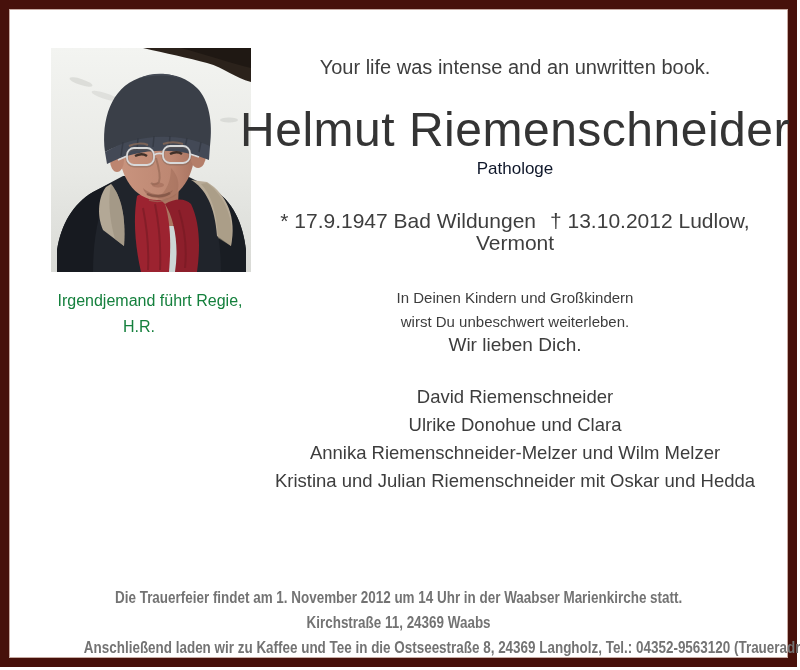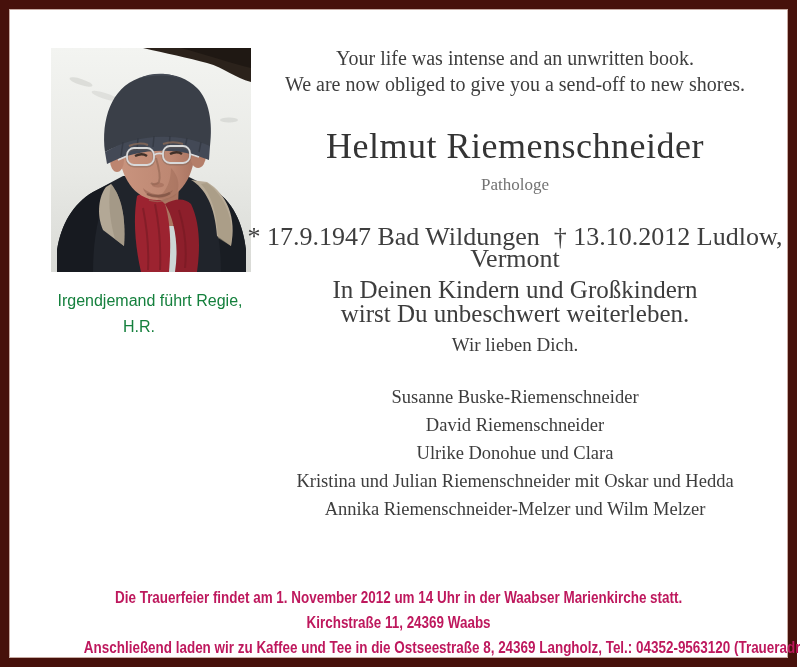--- a/index.html
+++ b/index.html
@@ -31,39 +31,39 @@
   
   .side-quote{
     position:absolute;left:25px;top:288px;width:250px;
     text-align:center;font-size:16px;line-height:26px;color:#15803d;
   }
   .side-quote .attribution{
     display:block;text-align:center;padding-right:22px;margin-top:0px;
   }
   
   .main-col{
-    position:absolute;left:240px;top:46px;width:550px;
-    text-align:center;color:var(--ink);font-family:Liberation Serif, serif;
+    position:absolute;left:240px;top:55px;width:550px;
+    text-align:center;color:var(--ink);
   }
   .opening{font-size:20px;line-height:25.5px;color:#3e3e3e;}
   .deceased-name{
-    font-size:36px;line-height:44px;font-weight:400;
+    font-size:48px;line-height:44px;font-weight:400;
     color:var(--ink-dark);margin:27px 0 0 0;letter-spacing:0.5px;
   }
-  .profession{font-size:17px;line-height:20px;margin-top:7px;color:#737373;}
-  .dates{font-size:26px;line-height:22px;margin-top:31px;color:#3e3e3e;}
+  .profession{font-size:17px;line-height:20px;margin-top:7px;color:#0f172a;}
+  .dates{font-size:21px;line-height:22px;margin-top:31px;color:#3e3e3e;}
   .dates .death{margin-left:14px;}
-  .verse{font-size:25px;line-height:24px;margin-top:8px;}
-  .love-line{font-size:19px;line-height:22px;margin-top:8px;}
+  .verse{font-size:15px;line-height:24px;margin-top:32px;}
+  .love-line{font-size:19px;line-height:22px;margin-top:0;}
   .mourners{margin-top:27px;font-size:18.5px;}
   .mourners div{line-height:28px;}
   
   .footer{
     position:absolute;left:12px;right:14px;top:586px;
-    text-align:center;color:#be185d;font-weight:bold;
+    text-align:center;color:#737373;font-weight:bold;
   }
   .footer .fline{line-height:23px;margin-bottom:2px;font-size:16px;}
   .footer .fline span{display:inline-block;transform:scaleX(0.84);transform-origin:center;white-space:nowrap;}
 </style>
 </head>
 <body>
 
 <div class="page">
   <div class="frame"></div>
 
@@ -159,43 +159,41 @@
   </div>
 
   <div class="side-quote">
     <div>Irgendjemand führt Regie,</div>
     <span class="attribution">H.R.</span>
   </div>
 
   <div class="main-col">
     <div class="opening">
       <div>Your life was intense and an unwritten book.</div>
-      <div>We are now obliged to give you a send-off to new shores.</div>
     </div>
 
     <h1 class="deceased-name">Helmut Riemenschneider</h1>
     <div class="profession">Pathologe</div>
 
     <div class="dates">
       <span class="birth">* 17.9.1947 Bad Wildungen</span><span class="death">† 13.10.2012 Ludlow, Vermont</span>
     </div>
 
     <div class="verse">
       <div>In Deinen Kindern und Großkindern</div>
       <div>wirst Du unbeschwert weiterleben.</div>
     </div>
 
     <div class="love-line">Wir lieben Dich.</div>
 
     <div class="mourners">
-      <div>Susanne Buske-Riemenschneider</div>
       <div>David Riemenschneider</div>
       <div>Ulrike Donohue und Clara</div>
+      <div>Annika Riemenschneider-Melzer und Wilm Melzer</div>
       <div>Kristina und Julian Riemenschneider mit Oskar und Hedda</div>
-      <div>Annika Riemenschneider-Melzer und Wilm Melzer</div>
     </div>
   </div>
 
   <div class="footer">
     <div class="fline"><span>Die Trauerfeier findet am 1. November 2012 um 14 Uhr in der Waabser Marienkirche statt.</span></div>
     <div class="fline"><span>Kirchstraße 11, 24369 Waabs</span></div>
     <div class="fline"><span>Anschließend laden wir zu Kaffee und Tee in die Ostseestraße 8, 24369 Langholz, Tel.: 04352-9563120 (Traueradresse).</span></div>
   </div>
 </div>
 

